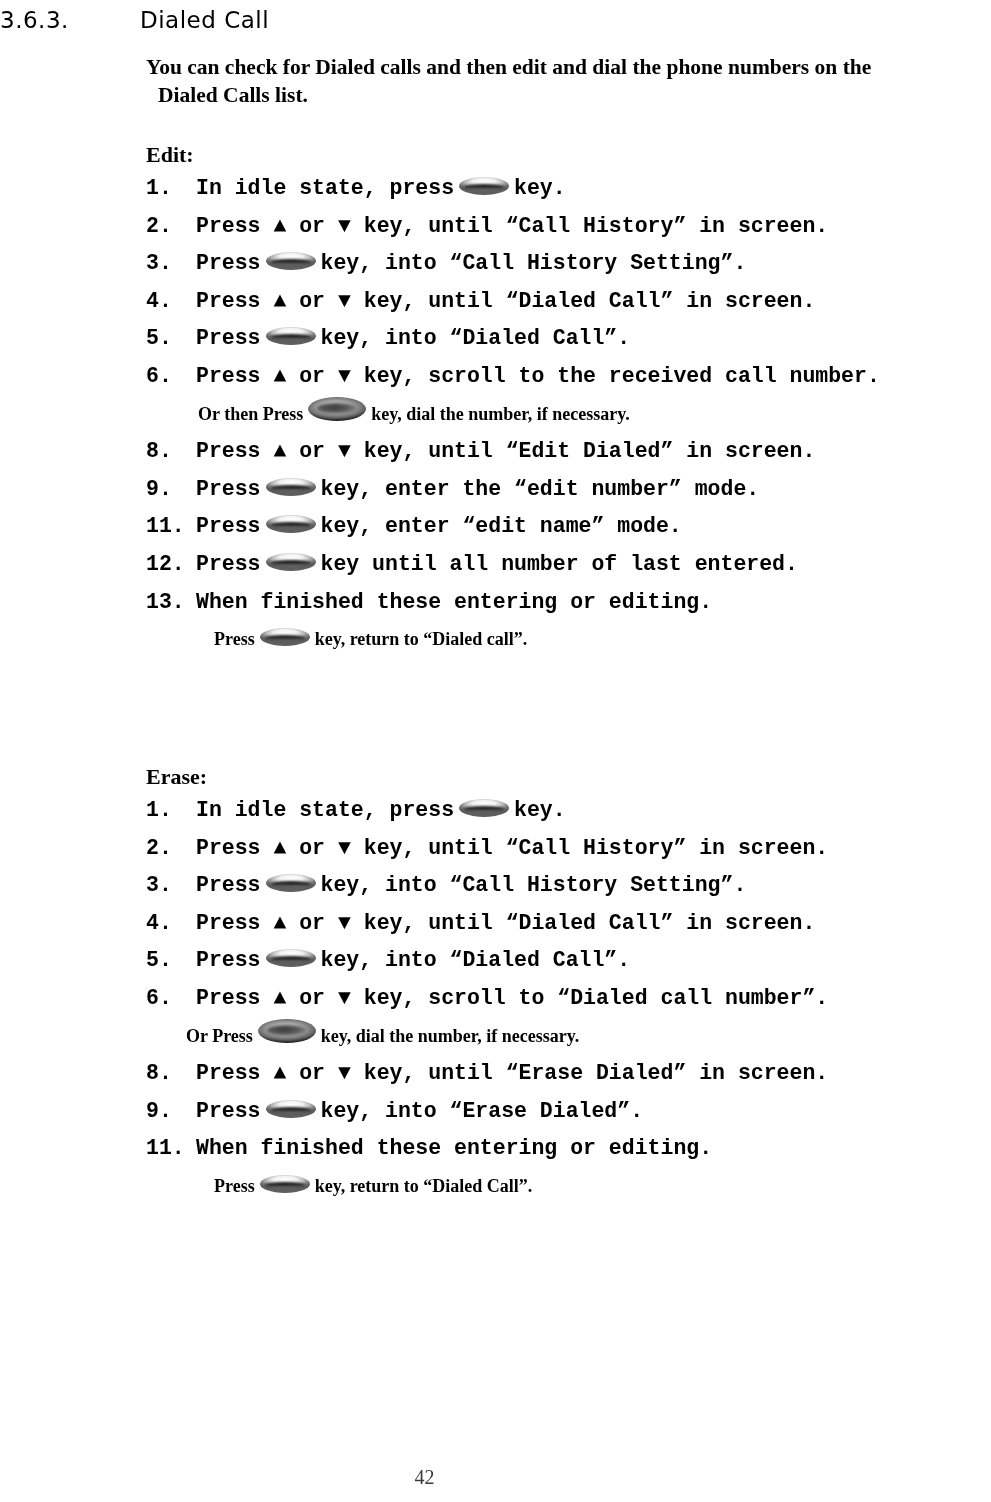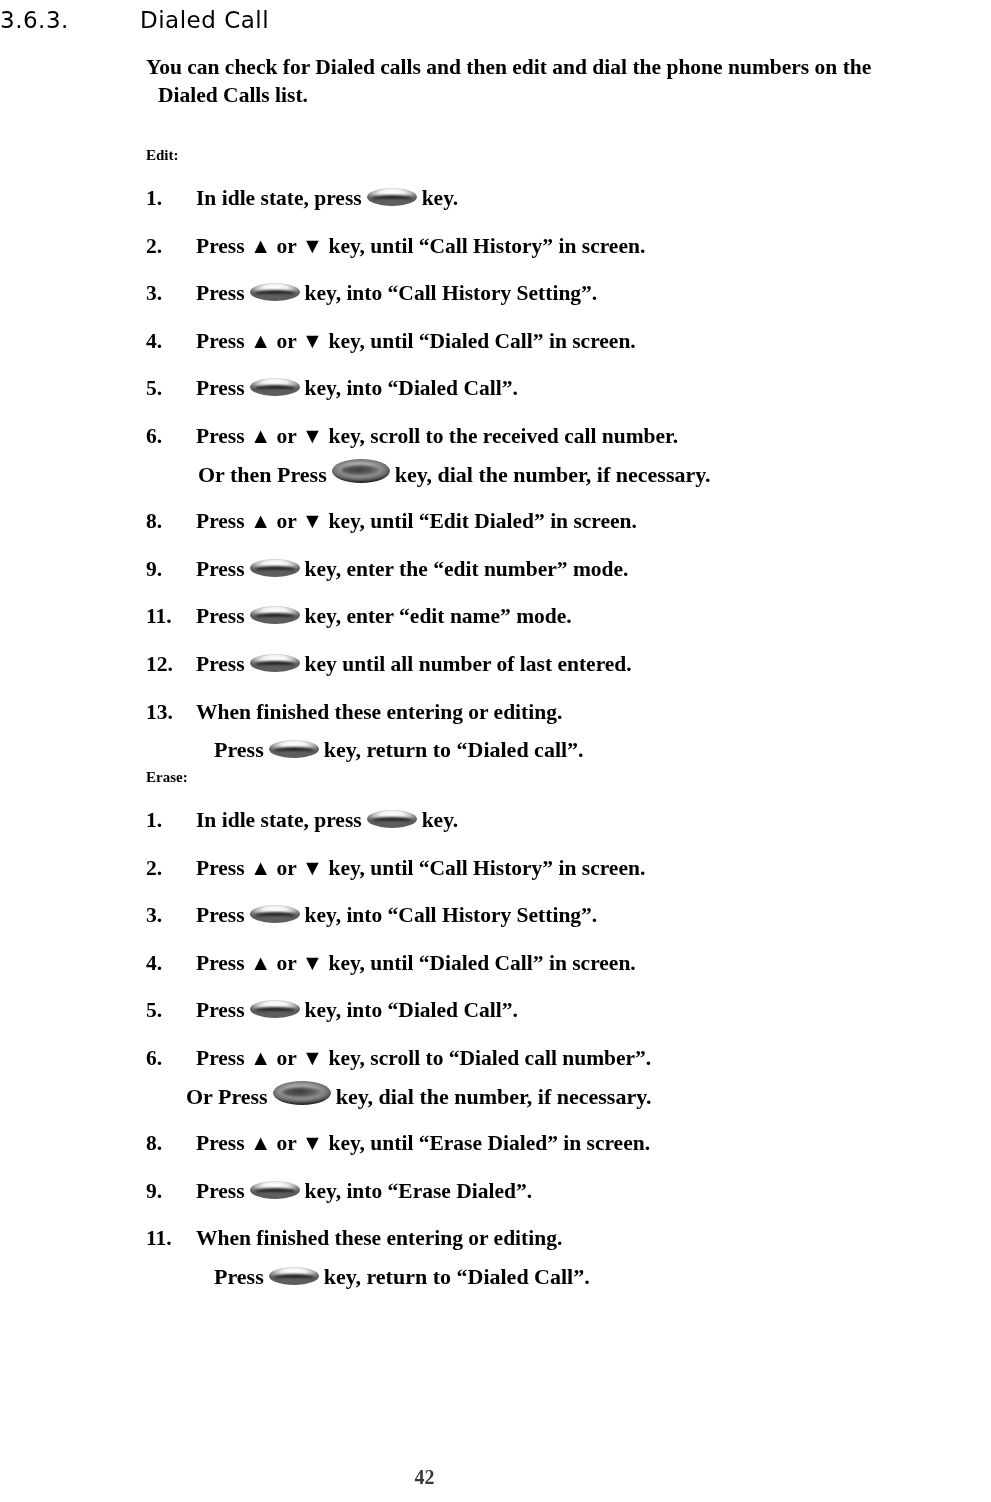--- a/index.html
+++ b/index.html
@@ -57,51 +57,50 @@
 
   
   .section {
     position: absolute;
     left: 146px;
     width: 845px;
   }
   .section-title {
     font-family: "Liberation Serif", serif;
     font-weight: bold;
-    font-size: 15px;
+    font-size: 22px;
     line-height: 30px;
     height: 30px;
   }
   .steps {
     list-style: none;
     margin: 0;
     padding: 0;
   }
   .step {
     position: relative;
     min-height: 37.6px;
-    font-family: Liberation Serif, serif;
+    font-family: Liberation Mono, monospace;
     font-weight: bold;
     font-size: 21.5px;
     line-height: 37.6px;
     white-space: nowrap;
-    margin-top: 10px;
   }
   .step .marker {
     display: inline-block;
     width: 50px;
     text-align: left;
   }
   .step .text {
     display: inline;
   }
   .sub {
     font-family: "Liberation Serif", serif;
     font-weight: bold;
-    font-size: 22px;
+    font-size: 18px;
     line-height: 37.6px;
     height: 37.6px;
     white-space: nowrap;
     padding-left: 52px;
   }
   .sub.tight { padding-left: 40px; }
   .sub.tight2 { padding-left: 68px; }
 
   
   .key {
@@ -159,21 +158,21 @@
 
   
   .page-num {
     position: absolute;
     left: 0;
     top: 1466px;
     width: 849px;
     text-align: center;
     font-family: "Liberation Serif", serif;
     font-size: 20px;
-    font-weight: bold;
+    font-weight: normal;
     color: #3a3a3a;
   }
 </style>
 </head>
 <body>
 
 <div class="heading">
   <span class="num">3.6.3.</span><span class="ttl">Dialed Call</span>
 </div>
 

